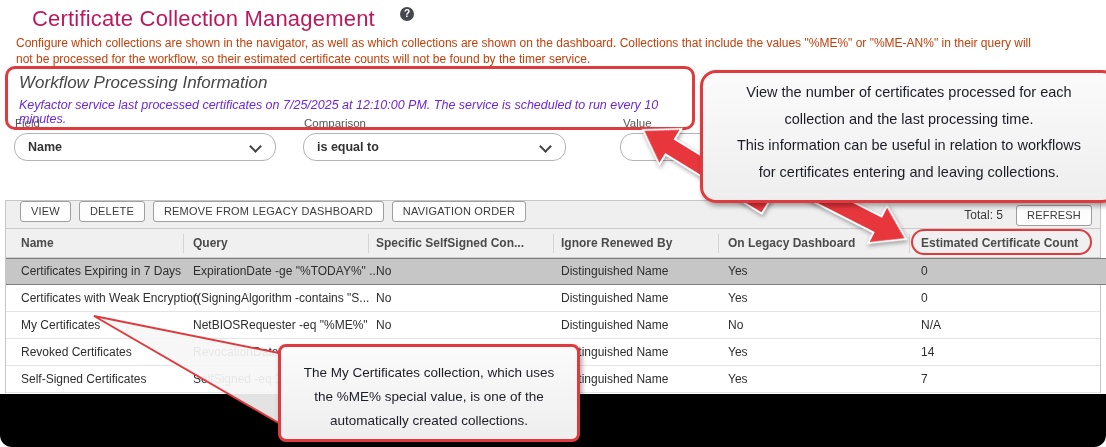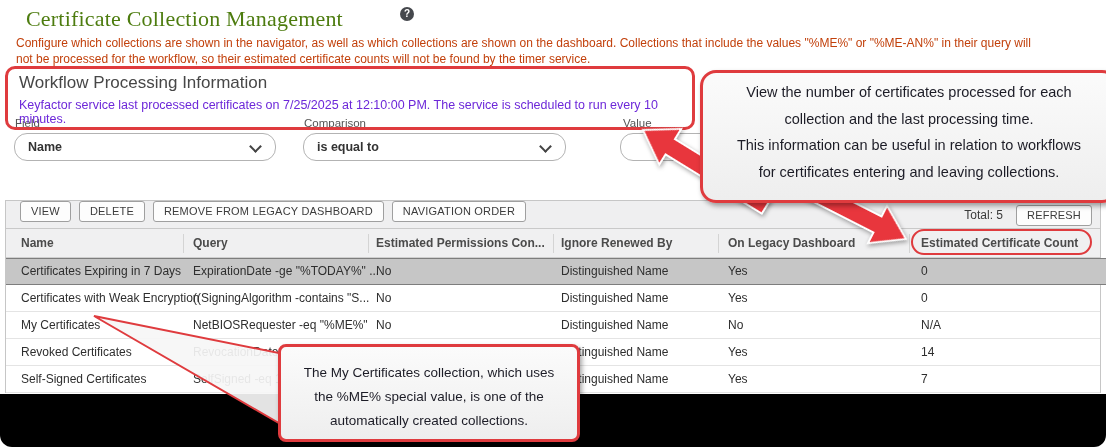--- a/index.html
+++ b/index.html
@@ -1,29 +1,29 @@
 <!DOCTYPE html>
 <html><head>
 <meta charset="utf-8">
 <style>
   html,body{margin:0;padding:0;background:#fff;}
   .canvas{position:relative;width:1106px;height:447px;background:#fff;overflow:hidden;
           font-family:"Liberation Sans",sans-serif;}
 
   
-  .page-title{position:absolute;left:26px;top:6px;font-size:22px;color:#4d7c0f;letter-spacing:.2px;font-family:Liberation Serif, serif;}
+  .page-title{position:absolute;left:32px;top:6px;font-size:22px;color:#be185d;letter-spacing:.2px;}
   .help-icon{position:absolute;left:400px;top:7px;width:14px;height:14px;border-radius:50%;
              background:#45484d;color:#fff;font-size:10px;font-weight:bold;text-align:center;
              line-height:14px;}
   .page-desc{position:absolute;left:16px;top:36px;width:1016px;font-size:12px;line-height:15.5px;
              color:#c2410c;}
 
   
   .workflow-box{position:absolute;left:5px;top:66px;width:684px;height:58px;border:3px solid #df3b3e;
-                border-radius:10px;z-index:1;}
+                border-radius:10px;z-index:1;font-style:italic;}
   .workflow-heading{position:absolute;left:11px;top:4px;font-size:17px;color:#474747;}
   .workflow-status{position:absolute;left:11px;top:29px;font-size:12.5px;color:#6d28d9;width:660px;}
 
   
   .filter-label{position:absolute;font-size:11.5px;color:#545454;}
   .ctl{position:absolute;top:133px;height:28px;background:#fff;border:1px solid #b3b3b3;
        border-radius:13px;box-sizing:border-box;font-size:12.5px;font-weight:bold;color:#333;
        line-height:26px;padding-left:13px;}
   .chev{position:absolute;right:15px;top:8px;width:7px;height:7px;border-right:2px solid #444;
         border-bottom:2px solid #444;transform:rotate(45deg);}
@@ -108,21 +108,21 @@
       <button class="tbtn">NAVIGATION ORDER</button>
       <div class="toolbar-right">
         <span class="total-label">Total: 5</span>
         <button class="tbtn">REFRESH</button>
       </div>
     </div>
 
     <div class="grid-header">
       <div class="hcell" style="left:15px">Name</div>
       <div class="hcell" style="left:187px">Query</div>
-      <div class="hcell" style="left:370px">Estimated Permissions Con...</div>
+      <div class="hcell" style="left:370px">Specific SelfSigned Con...</div>
       <div class="hcell" style="left:722px">On Legacy Dashboard</div>
       <div class="hcell" style="left:555px">Ignore Renewed By</div>
       <div class="hcell" style="left:915px">Estimated Certificate Count</div>
       <div class="vsep" style="left:177px"></div>
       <div class="vsep" style="left:362px"></div>
       <div class="vsep" style="left:547px"></div>
       <div class="vsep" style="left:712px"></div>
       <div class="vsep" style="left:903px"></div>
     </div>
 

